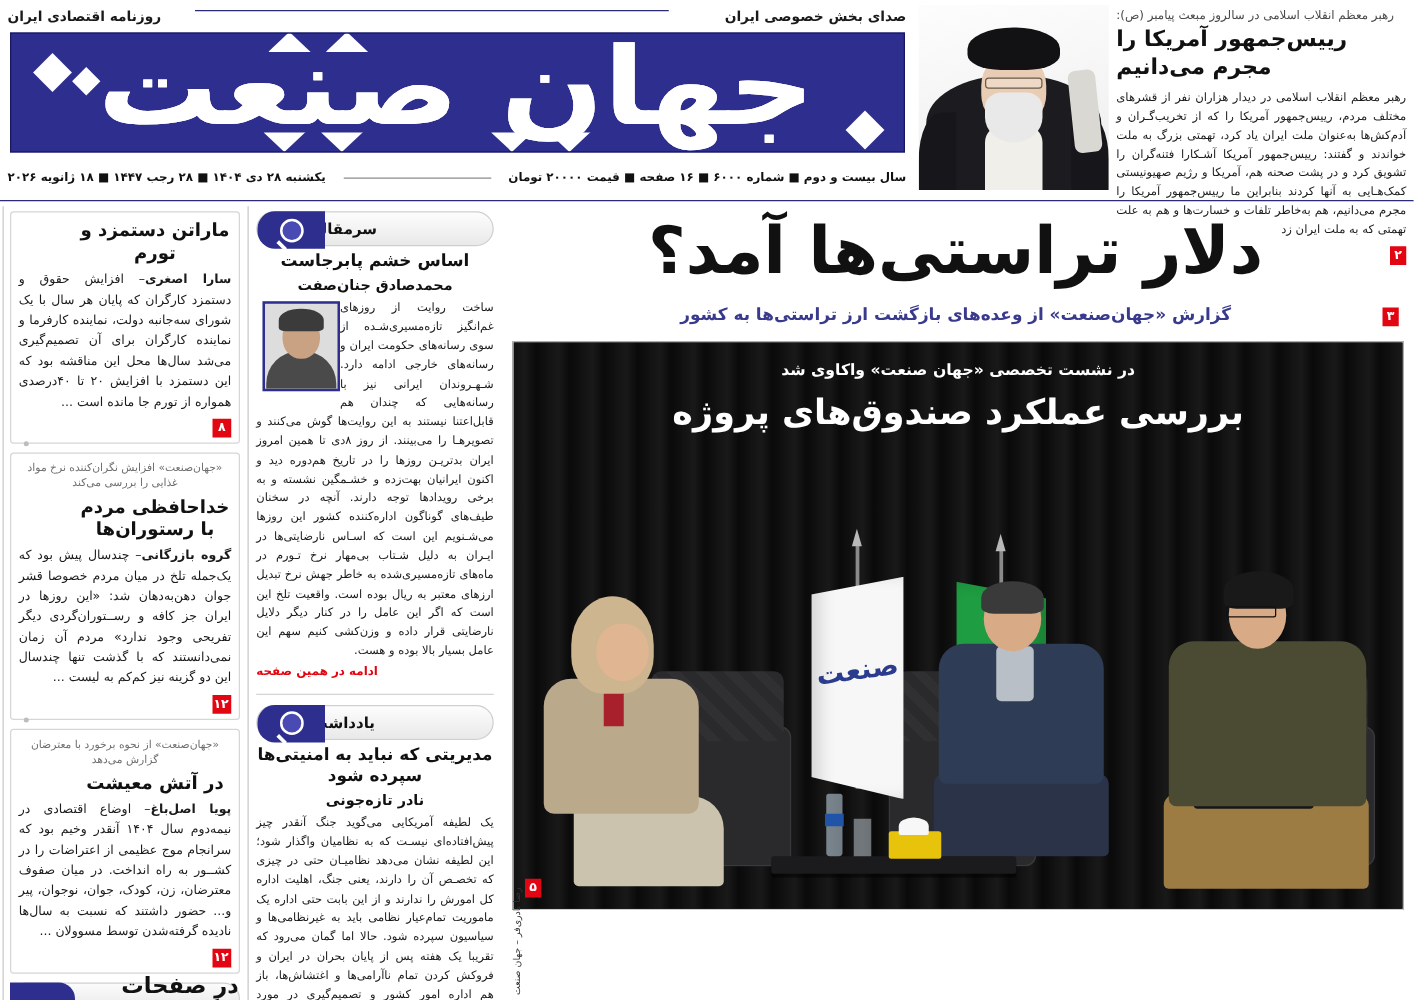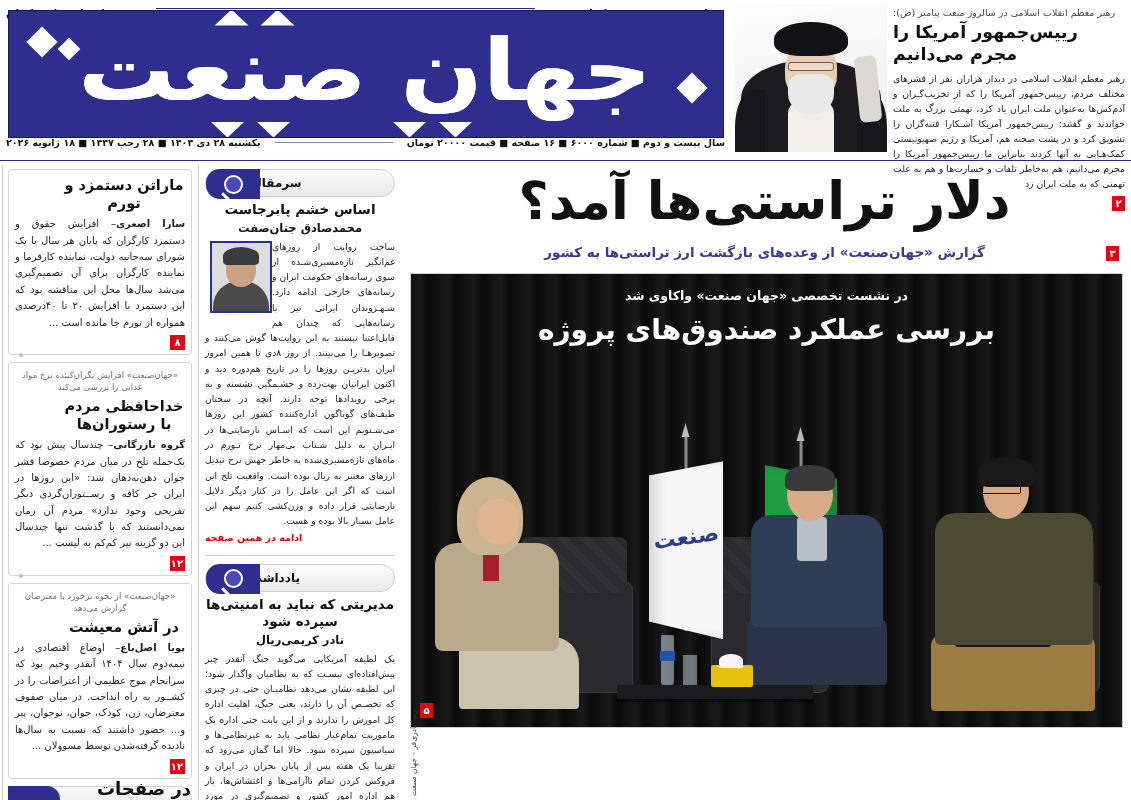--- a/index.html
+++ b/index.html
@@ -41,21 +41,21 @@
   .mh-rule{
     position:absolute; top:8px; left:150px; right:190px;
     border-top:1.3px solid #2b2b78;
   }
   .logo-wrap{
     position:relative; height:103px; margin-top:2px;
     display:flex; align-items:center; justify-content:center;
   }
   .logo-box{
     position:relative;
-    width:716px; height:128px;
+    width:716px; height:96px;
     background:#2e2e8f;
     border:1px solid #181860;
     display:flex; align-items:center; justify-content:center;
     overflow:hidden;
   }
   .logo-text{
     font-family:"DejaVu Sans","Liberation Sans",sans-serif;
     font-size:86px; line-height:1;
     color:#ffffff; font-weight:700;
     letter-spacing:-2px;
@@ -598,21 +598,21 @@
       <div class="thin-rule"></div>
 
       <div>
         <div class="sec-head">
           <span class="sec-icon">
               <span class="gl"></span>
             </span>
           <span class="lbl">یادداشت</span>
         </div>
         <div class="art-title">مدیریتی که نباید به امنیتی‌ها سپرده شود</div>
-        <div class="art-author">نادر کریمی‌ریال</div>
+        <div class="art-author">نادر تازه‌جونی</div>
         <div class="art-body">یک لطیفه آمریکایی می‌گوید جنگ آنقدر چیز پیش‌افتاده‌ای نیسـت که به نظامیان واگذار شود؛ این لطیفه نشان می‌دهد نظامیـان حتی در چیزی که تخصـص آن را دارند، یعنی جنگ، اهلیت اداره کل امورش را ندارند و از این بابت حتی اداره یک ماموریت تمام‌عیار نظامی باید به غیرنظامی‌ها و سیاسیون سپرده شود. حالا اما گمان می‌رود که تقریبا یک هفته پس از پایان بحران در ایران و فروکش کردن تمام ناآرامی‌ها و اغتشاش‌ها، باز هم اداره امور کشور و تصمیم‌گیری در مورد راهبری اموری مانند ارتباطات در اختیار یا تسلط نظامیان و امنیتی‌ها قرار دارد و مدیران غیرنظامی کشور حتی در سطح رییس‌جمهور از این چرخه کنار گذاشته شده یا دور مانده‌اند. جالب است که قرائت تمامی مقامات کشورمان از اعتراض‌هایی که به شورش‌های پنجشنبه و جمعه ۱۸ و ۱۹ دی‌ماه انجامید تقریبا یکسان است و گویی این افراد متن تمرین‌شده و ثابتی را از حفظ کرده‌اند و هر‌یک آن را با ادبیات خویش بیان می‌کند.</div>
 
       </div>
     </div>
 
     <div class="col-left">
 
       <div class="brief">
         <div class="brief-title">ماراتن دستمزد و تورم</div>
         <div class="brief-body"><b>سارا اصغری</b><span>– افزایش حقوق و دستمزد کارگران که پایان هر سال با یک شورای سه‌جانبه دولت، نماینده کارفرما و نماینده کارگران برای آن تصمیم‌گیری می‌شد سال‌ها محل این مناقشه بود که این دستمزد با افزایش ۲۰ تا ۴۰درصدی همواره از تورم جا مانده است ...</span></div>

